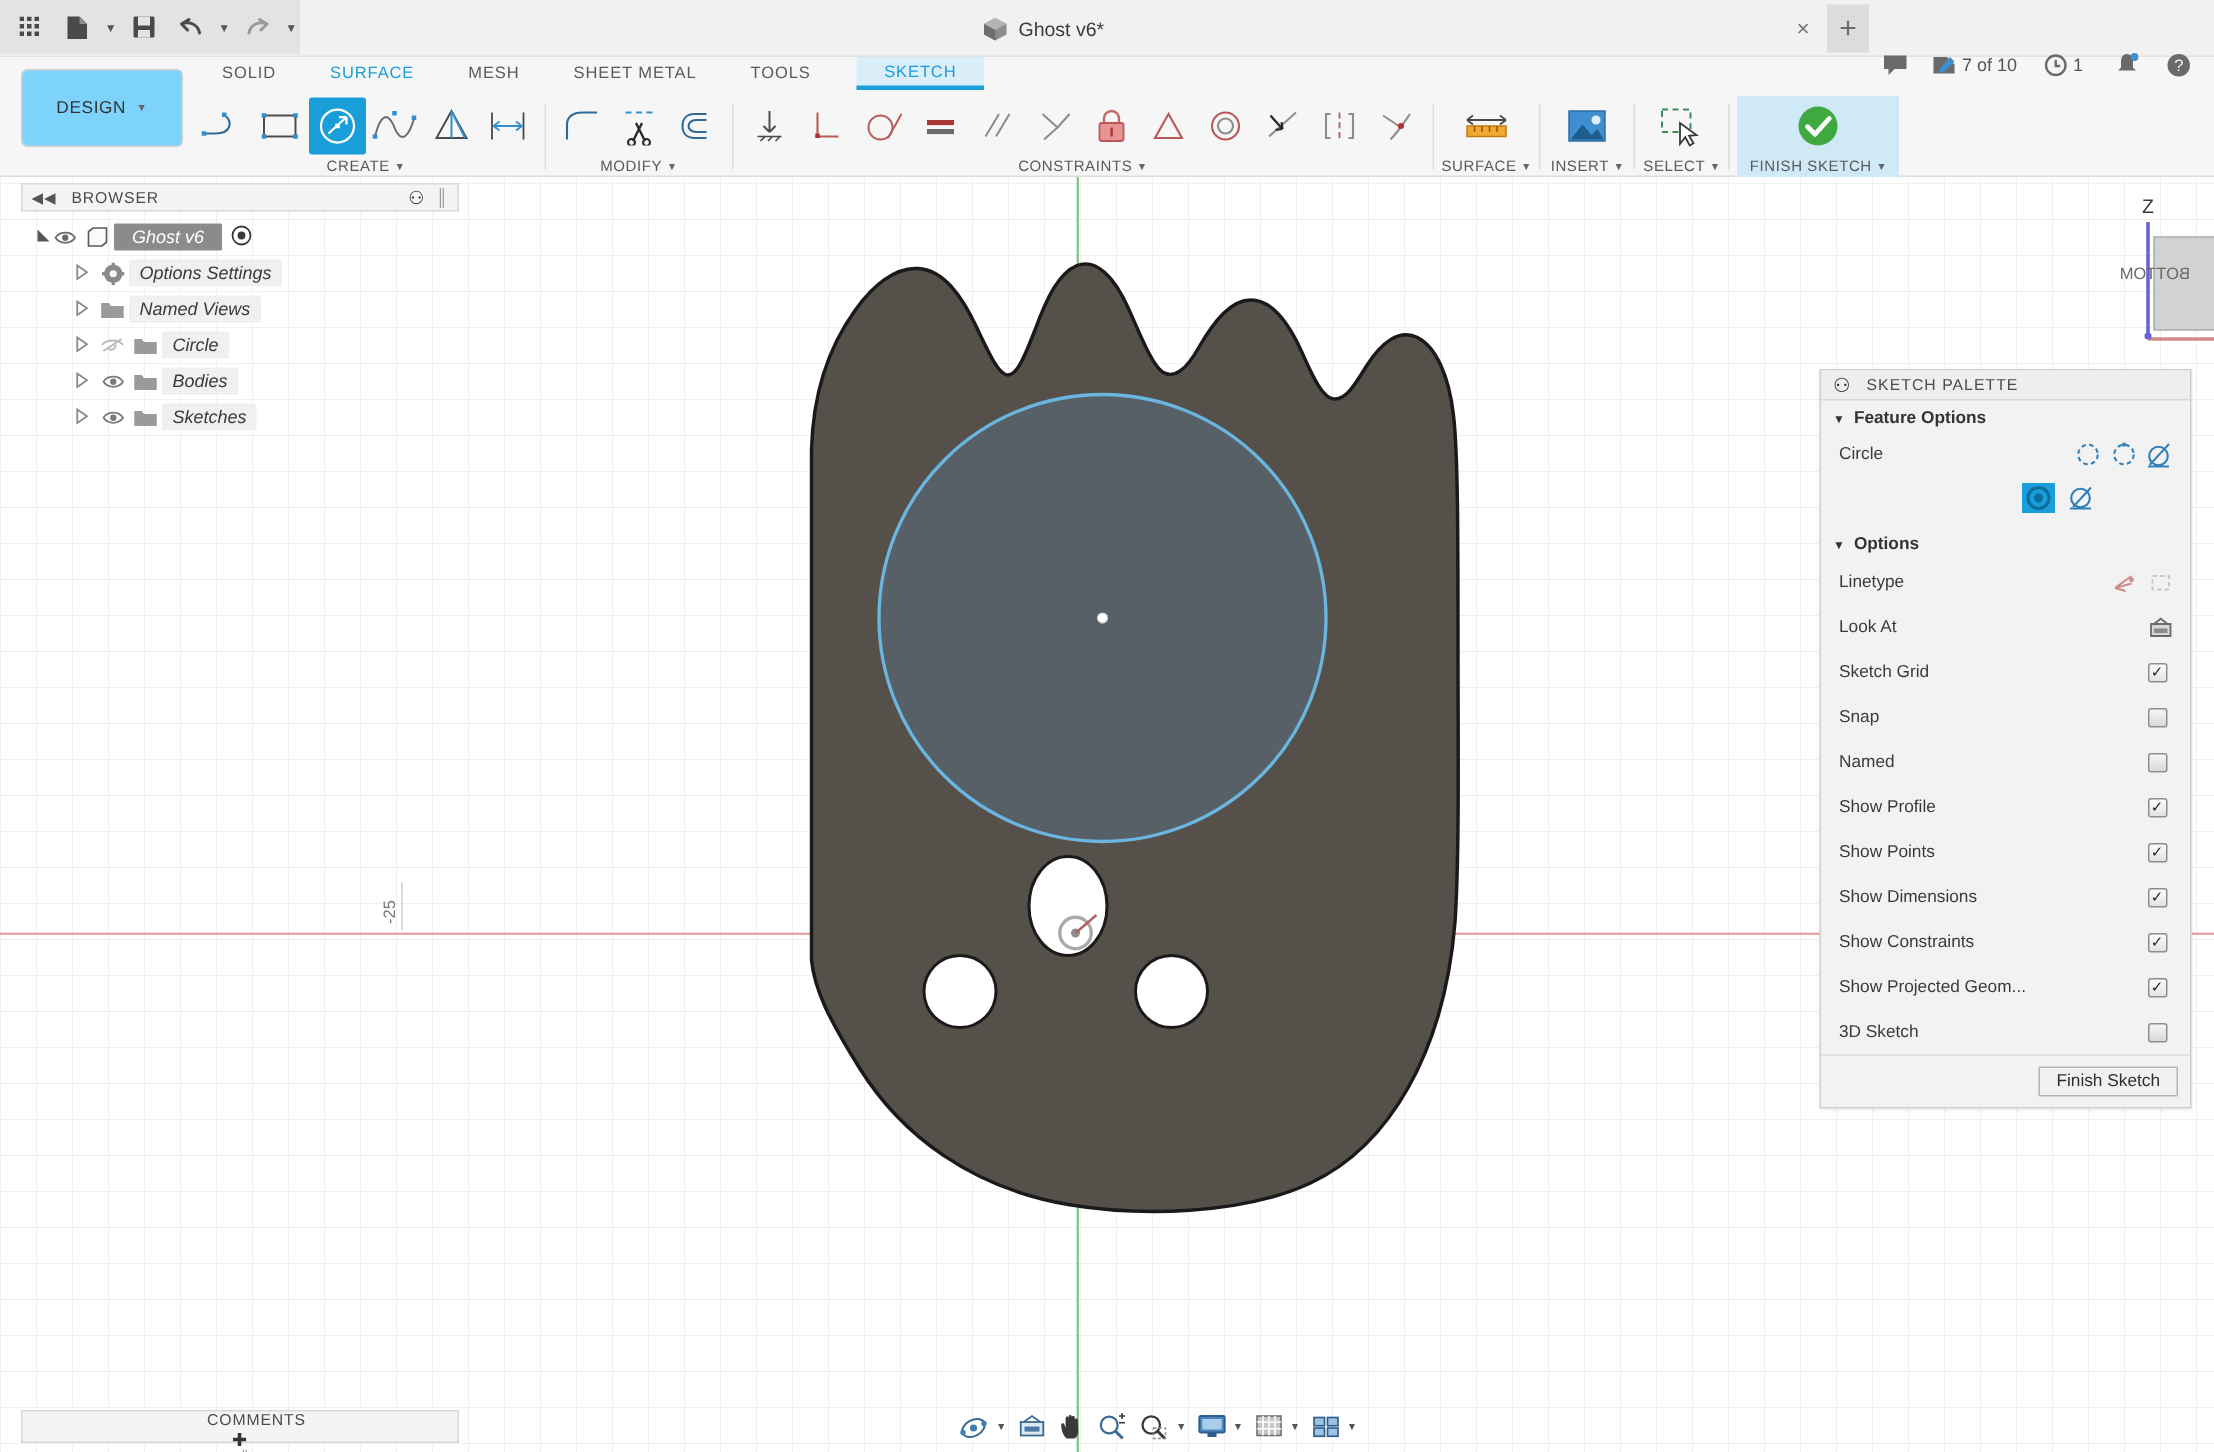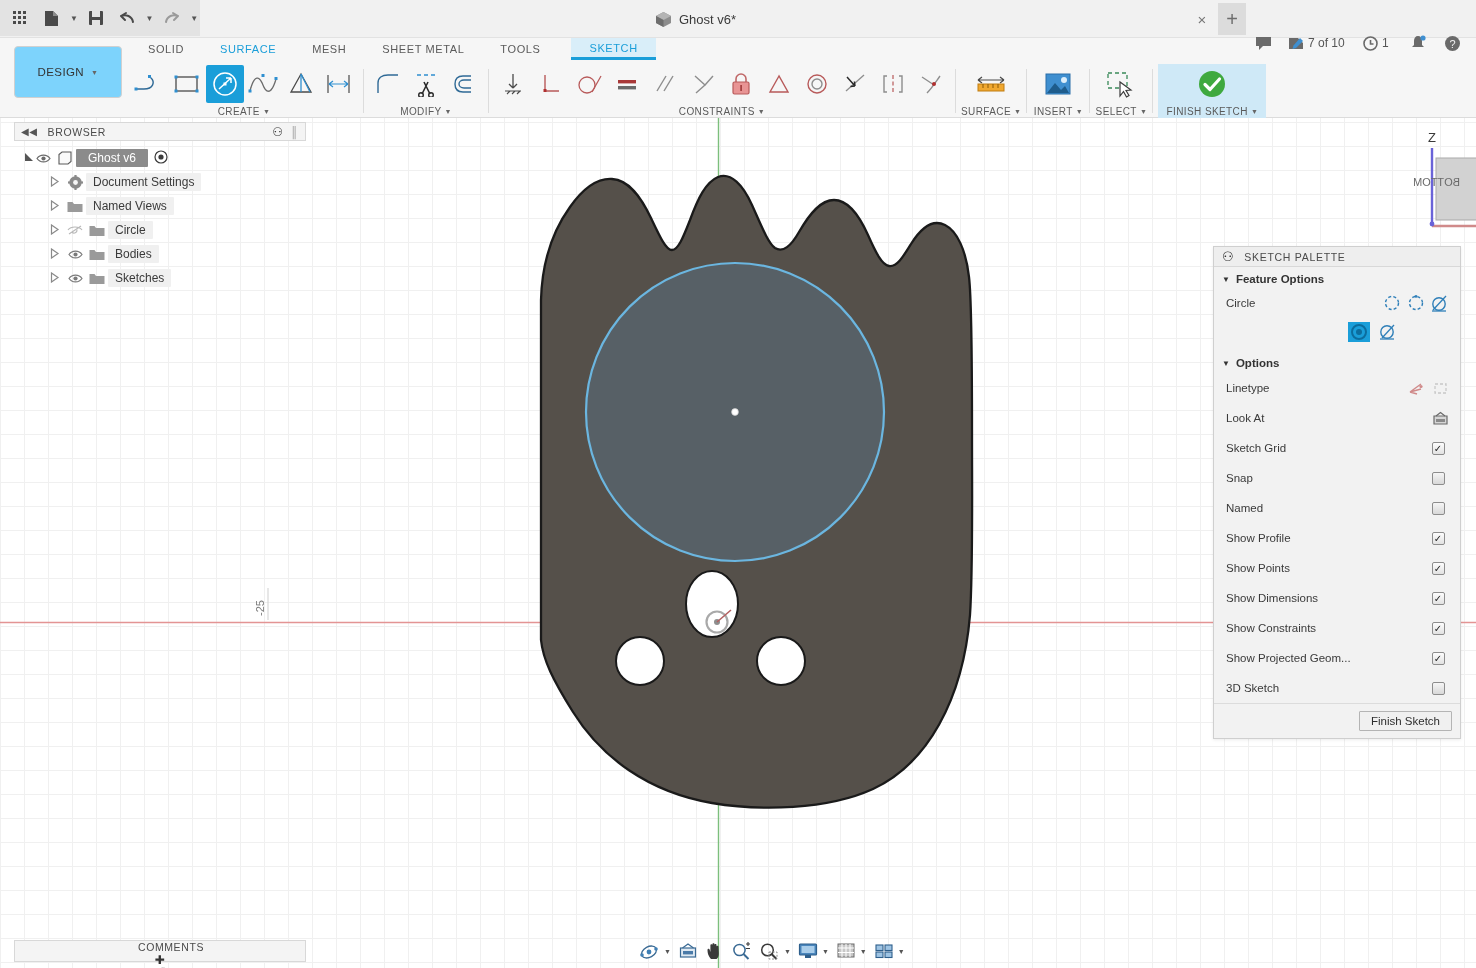--- a/index.html
+++ b/index.html
@@ -112,21 +112,21 @@
   }
   #browser-head {
     height: 19px; background: #f4f4f4; border: 1px solid #d8d8d8;
     display: flex; align-items: center; padding: 0 6px;
     font-size: 10.5px; letter-spacing: .6px; color: #4a4a4a;
   }
   #browser-head .collapse { color:#555; margin-right: 10px; font-size: 10px; cursor:pointer;}
   #browser-head .spacer { flex: 1; }
   #browser-head .minus { font-size: 12px; color:#333; cursor:pointer; }
   #browser-head .grip { margin-left: 7px; color:#999; font-size:11px; cursor:pointer;}
-  .tree { padding-top: 5px; }
+  .tree { padding-top: 5px; font-style: italic; }
   .trow {
     display: flex; align-items: center; height: 24px; font-size: 12px; color: #3a3a3a;
   }
   .arrow {
     width: 18px; text-align: center; font-size: 9px; color:#8c8c8c; cursor:pointer;
   }
   .eye { width: 22px; display:flex; align-items:center; justify-content:center; cursor:pointer; }
   .folder { width: 22px; display:flex; align-items:center; justify-content:center; }
   .tlabel { background: #f0f0f0; padding: 2px 7px; border-radius: 1px; cursor: pointer; }
   .root-label { background: #8b8b8b; color: #fff; padding: 2px 12px; border-radius: 1px; }
@@ -671,21 +671,21 @@
               </g>
               <circle cx="7.5" cy="7.5" r="2.4" fill="#f7f7f7"></circle>
               <g fill="#8a8a8a">
                 <rect x="6.4" y="0" width="2.2" height="3"></rect>
                 <rect x="6.4" y="12" width="2.2" height="3"></rect>
                 <rect x="0" y="6.4" width="3" height="2.2"></rect>
                 <rect x="12" y="6.4" width="3" height="2.2"></rect>
               </g>
             </svg>
         </div>
-        <span class="tlabel">Document Settings</span>
+        <span class="tlabel">Options Settings</span>
       </div>
 
       <div class="trow" style="padding-left:32px;">
         <div class="arrow">
           <svg width="10" height="11">
               <path d="M1.5,1 L8,5.5 L1.5,10 Z" fill="none" stroke="#8a8a8a" stroke-width="1.2"></path>
             </svg>
         </div>
         <div class="folder">
           <svg width="16" height="13">

